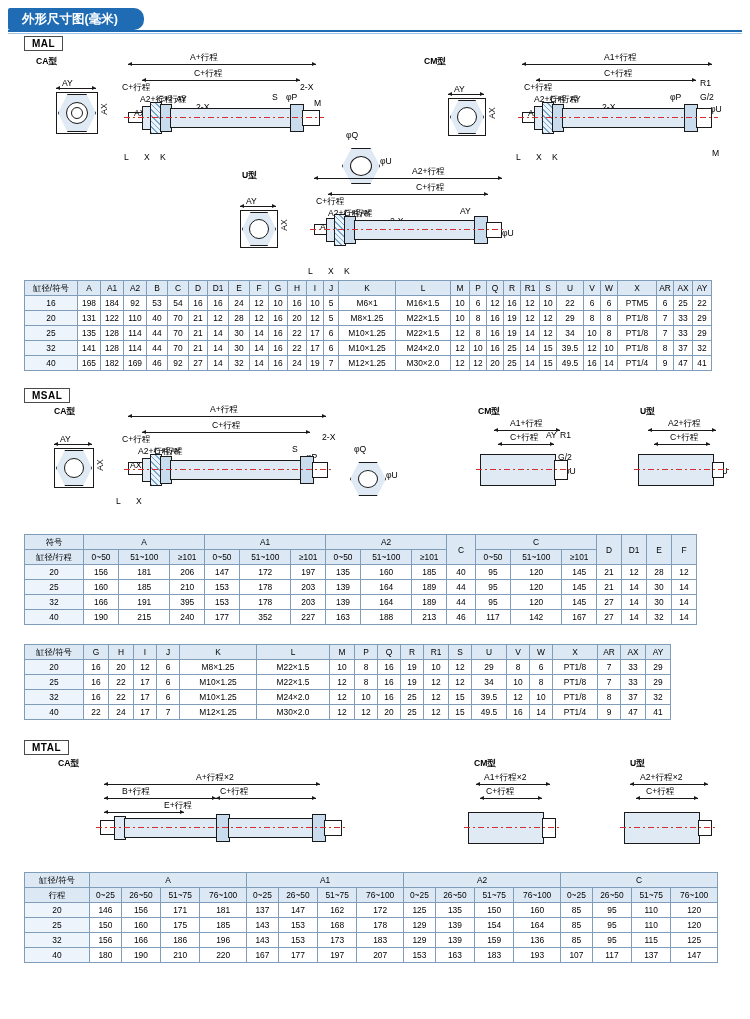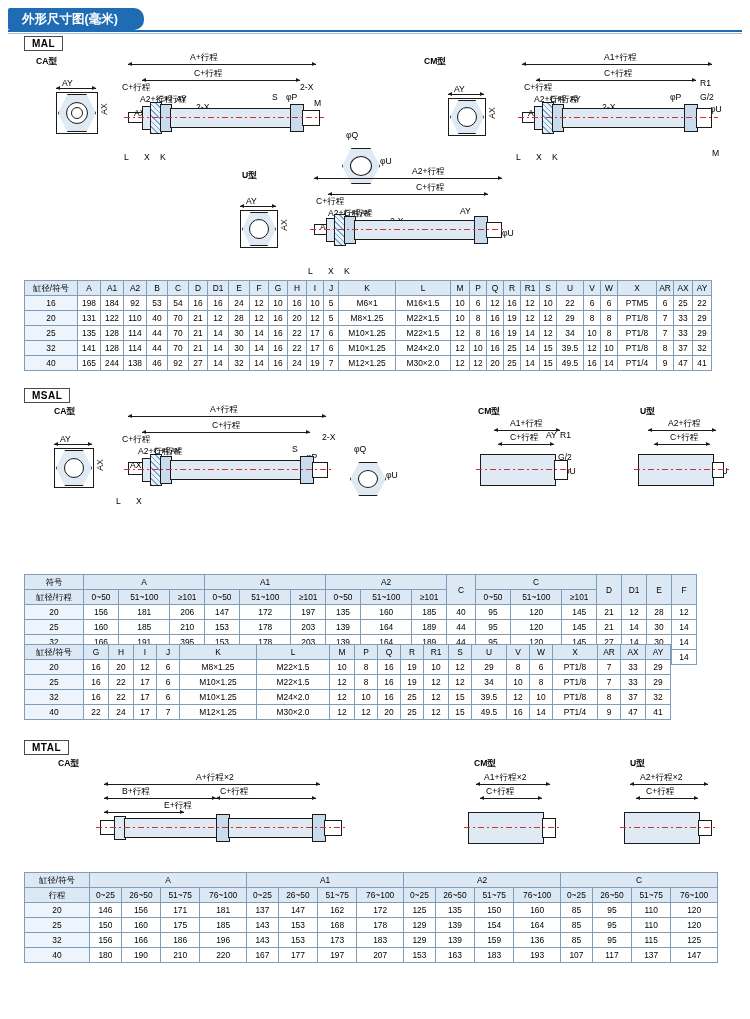--- a/index.html
+++ b/index.html
@@ -414,22 +414,22 @@
         <td>12</td>
         <td>10</td>
         <td>PT1/8</td>
         <td>8</td>
         <td>37</td>
         <td>32</td>
       </tr>
       <tr>
         <td class="lbl">40</td>
         <td>165</td>
-        <td>244</td>
-        <td>138</td>
+        <td>182</td>
+        <td>169</td>
         <td>46</td>
         <td>92</td>
         <td>27</td>
         <td>14</td>
         <td>32</td>
         <td>14</td>
         <td>16</td>
         <td>24</td>
         <td>19</td>
         <td>7</td>
@@ -519,21 +519,21 @@
     <div class="dlabel" style="left:646px; top:28px;">C+行程</div>
     <div class="dimline" style="left:630px; top:40px; width:56px;"></div>
     <div class="dlabel" style="left:624px; top:52px;">X</div>
     <div class="dlabel" style="left:656px; top:52px;">φP</div>
     <div class="dlabel" style="left:692px; top:62px;">φU</div>
     <div class="body" style="left:614px; top:50px; width:74px; height:30px;"></div>
     <div class="bodyw" style="left:688px; top:58px; width:10px; height:14px;"></div>
     <div class="dashdot" style="left:610px; top:65px; width:96px;"></div>
   </div>
 
-  <table class="dt" style="left:24px; top:534px;margin-top:40px;">
+  <table class="dt" style="left:24px; top:534px;">
     <thead>
       <tr>
         <th rowspan="1" style="width:58px">符号</th>
         <th colspan="3" style="width:120px">A</th>
         <th colspan="3" style="width:120px">A1</th>
         <th colspan="3" style="width:120px">A2</th>
         <th rowspan="2" style="width:28px">C</th>
         <th colspan="3" style="width:120px">C</th>
         <th rowspan="2" style="width:24px">D</th>
         <th rowspan="2" style="width:24px">D1</th>
@@ -616,21 +616,21 @@
         <td>14</td>
         <td>30</td>
         <td>14</td>
       </tr>
       <tr>
         <td class="lbl">40</td>
         <td>190</td>
         <td>215</td>
         <td>240</td>
         <td>177</td>
-        <td>202</td>
+        <td>352</td>
         <td>227</td>
         <td>163</td>
         <td>188</td>
         <td>213</td>
         <td>46</td>
         <td>117</td>
         <td>142</td>
         <td>167</td>
         <td>27</td>
         <td>14</td>

